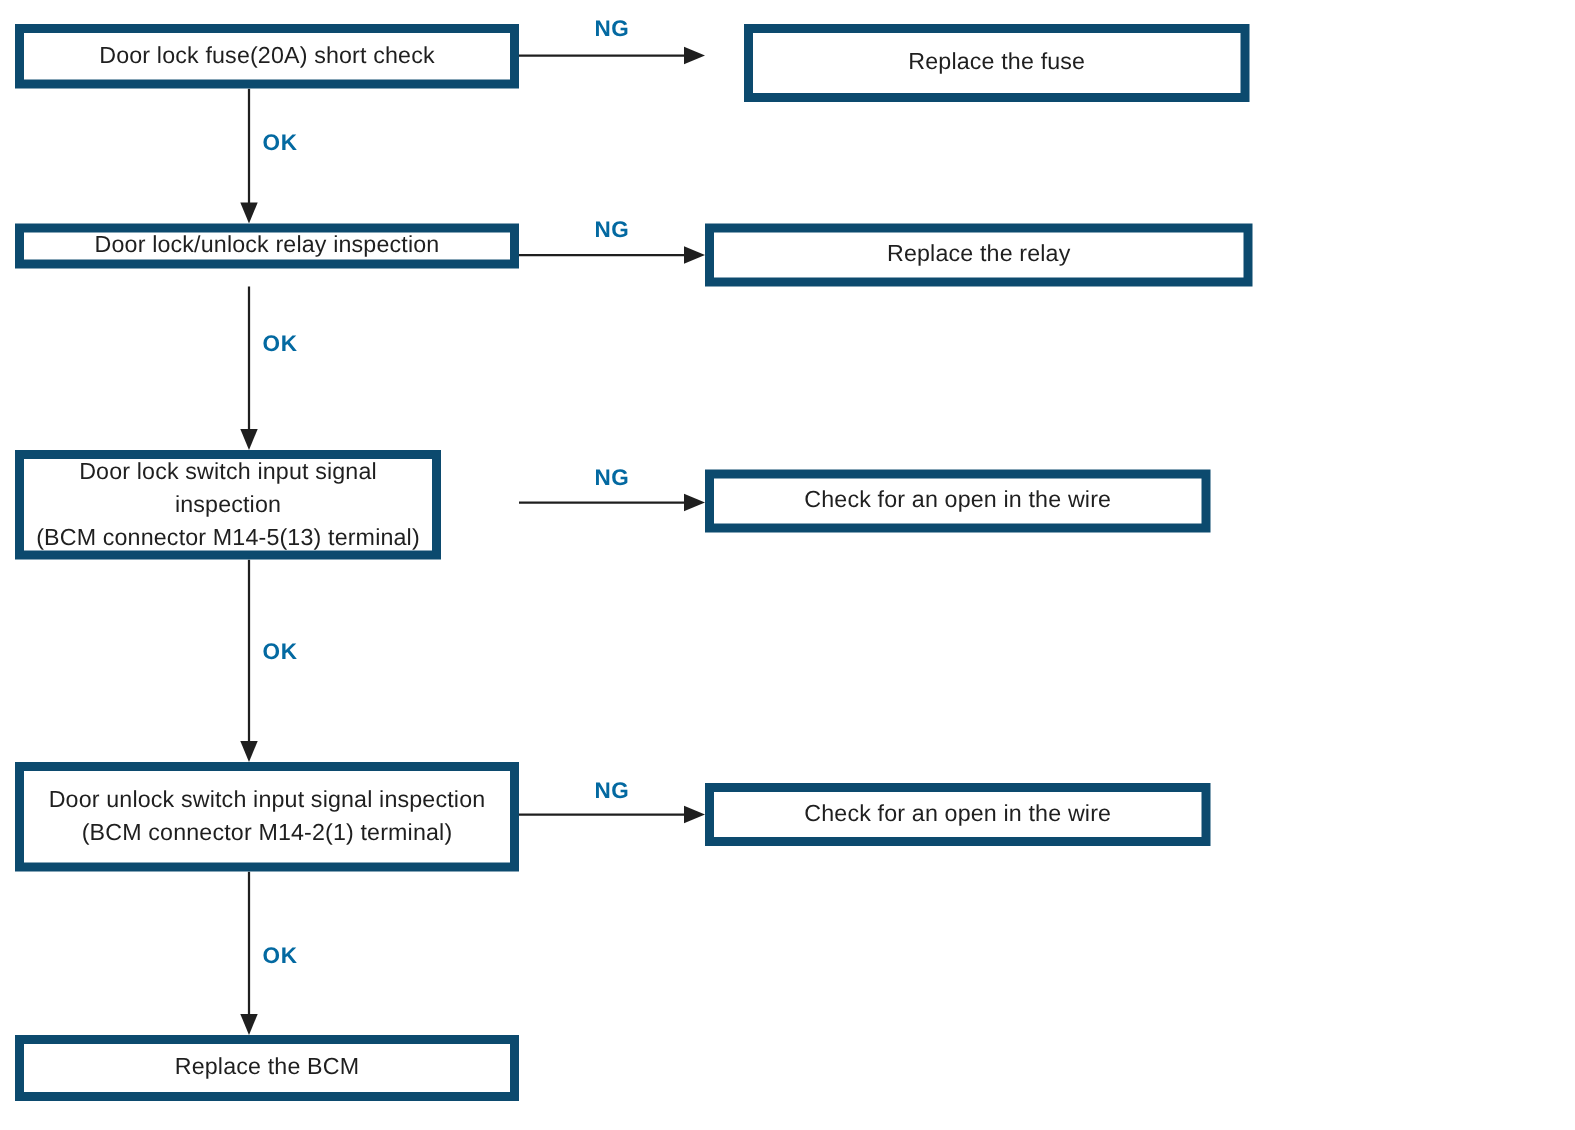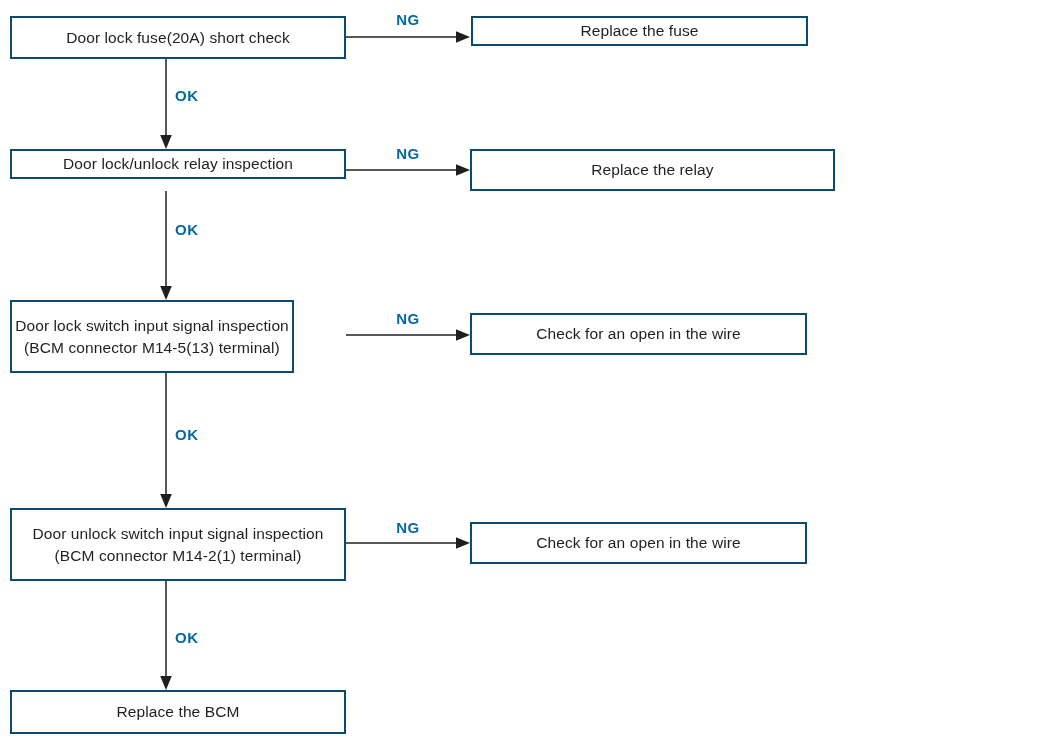--- a/index.html
+++ b/index.html
@@ -12,21 +12,21 @@
     width: 1050px;
     height: 753px;
     background: #ffffff;
     font-family: "Liberation Sans", "DejaVu Sans", sans-serif;
     color: #1f1f1f;
     overflow: hidden;
   }
   .box {
     position: absolute;
     box-sizing: border-box;
-    border: 2px solid #0c4a6e;
+    border: 6px solid #0c4a6e;
     background: #ffffff;
     display: flex;
     flex-direction: column;
     align-items: center;
     justify-content: center;
     text-align: center;
     font-size: 15.5px;
     line-height: 22px;
     letter-spacing: 0.1px;
   }
@@ -95,21 +95,21 @@
 
   <div class="box" style="left:10px; top:508px; width:336px; height:73px;">
     <span>Door unlock switch input signal inspection</span>
     <span>(BCM connector M14-2(1) terminal)</span>
   </div>
 
   <div class="box" style="left:10px; top:690px; width:336px; height:44px;">
     <span>Replace the BCM</span>
   </div>
 
-  <div class="box" style="left:471px; top:16px; width:337px; height:30px;">
+  <div class="box" style="left:496px; top:16px; width:337px; height:52px;">
     <span>Replace the fuse</span>
   </div>
 
   <div class="box" style="left:470px; top:149px; width:365px; height:42px;">
     <span>Replace the relay</span>
   </div>
 
   <div class="box" style="left:470px; top:313px; width:337px; height:42px;">
     <span>Check for an open in the wire</span>
   </div>

